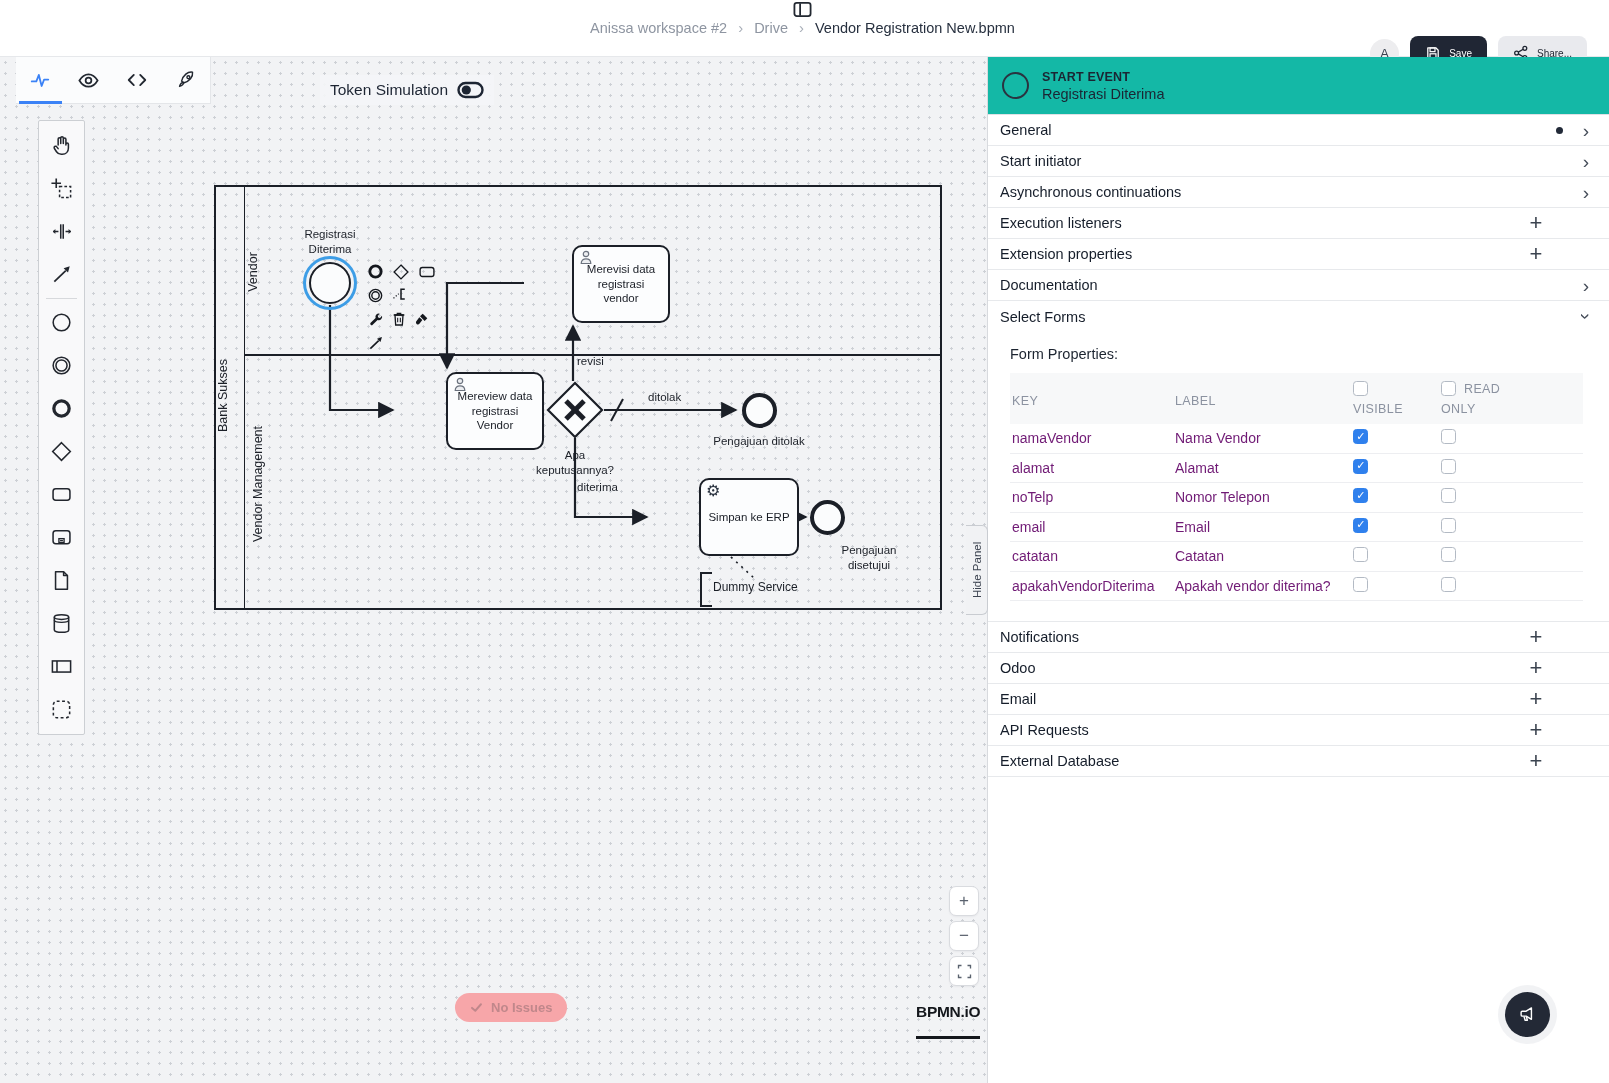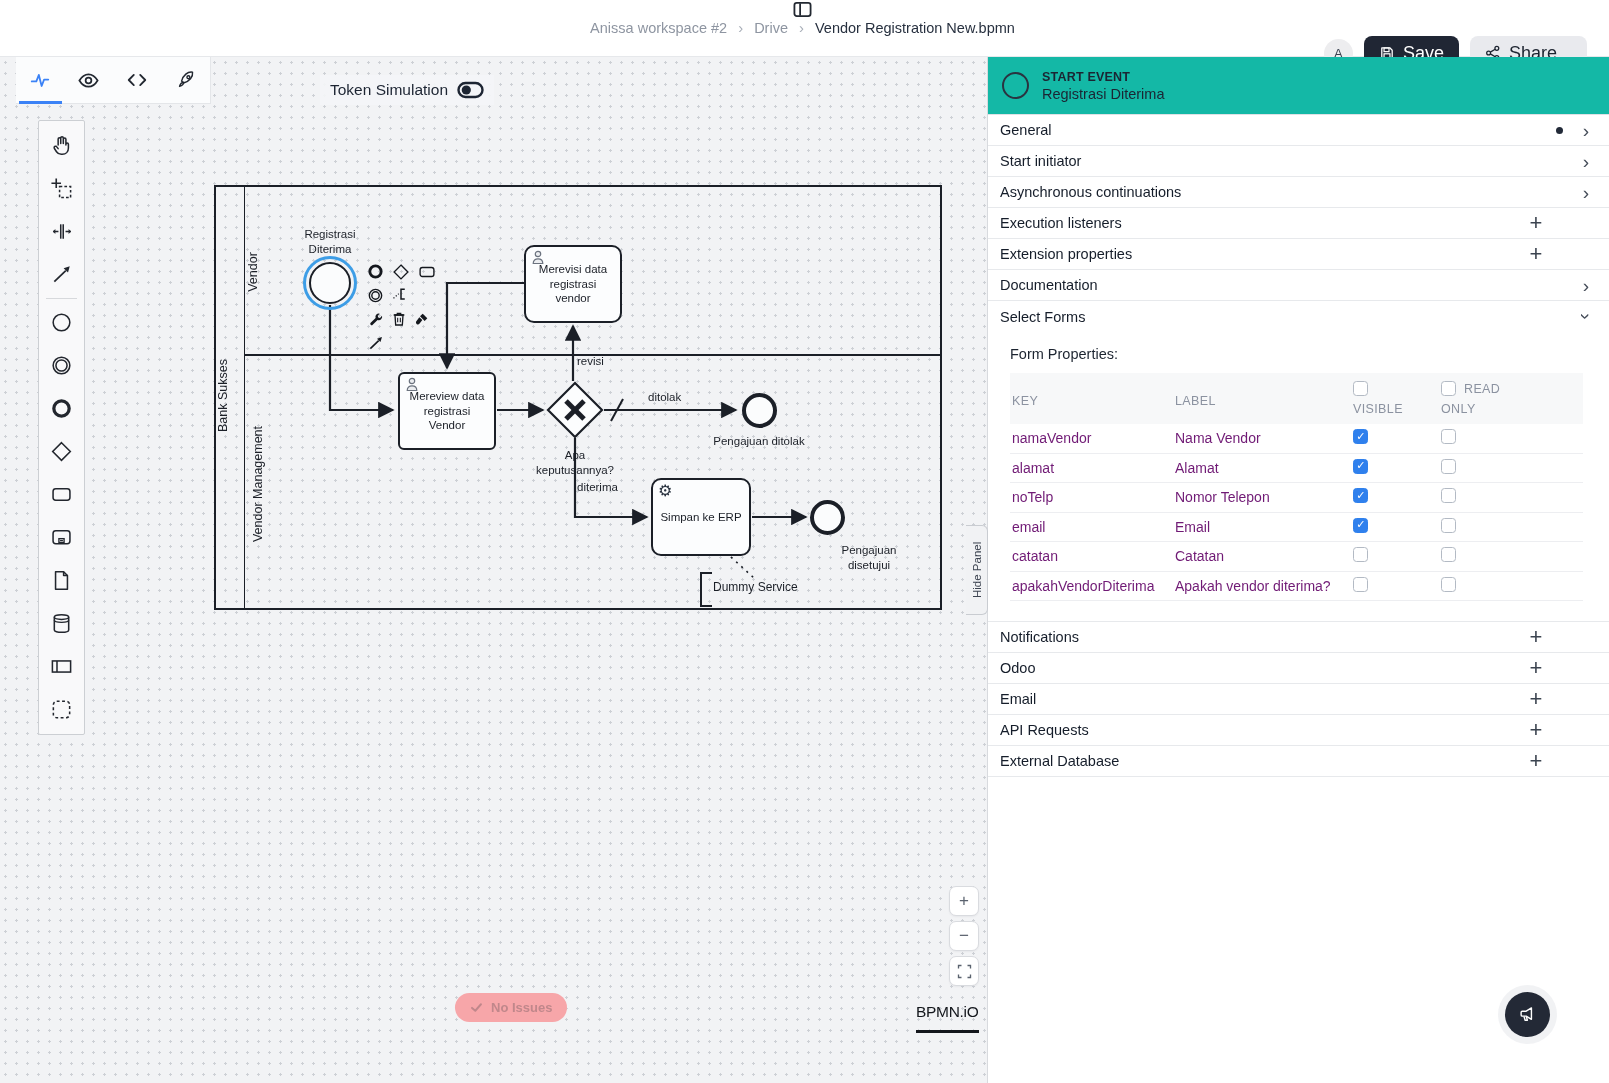--- a/index.html
+++ b/index.html
@@ -9,21 +9,21 @@
   .topbar { height:57px; display:flex; align-items:center; padding:0 22px 0 18px; border-bottom:1px solid #e6e8eb; background:#fff;flex-direction:column; }
   .tb-toggle { width:26px; height:26px; display:flex; align-items:center; justify-content:center; cursor:pointer; }
   .tb-divider { width:1px; height:22px; background:#e3e5e9; margin:0 14px 0 10px; }
   .breadcrumb { display:flex; align-items:center; font-size:14.5px; color:#8e95a1; }
   .crumb-wrap { display:flex; align-items:center; }
   .crumb-wrap:not(:last-child)::after { content:"›"; color:#a7adb7; margin:0 11px; font-size:15px; }
   .crumb { cursor:pointer; }
   .crumb-wrap.active .crumb { color:#27303f; }
   .tb-right { margin-left:auto; display:flex; align-items:center; gap:11px; }
   .avatar { width:29px; height:29px; border-radius:50%; background:#ededef; color:#3a4250; font-size:13px; display:flex; align-items:center; justify-content:center; cursor:pointer; }
-  .btn { display:flex; align-items:center; gap:8px; height:34px; padding:0 15px; border-radius:8px; font-size:18px; cursor:pointer; border:none; }
+  .btn { display:flex; align-items:center; gap:8px; height:34px; padding:0 15px; border-radius:8px; font-size:10px; cursor:pointer; border:none; }
   .btn-save { background:#202634; color:#fff; }
   .btn-share { background:#e9eaee; color:#1d2430; }
 
   
   .main { position:relative; height:1026px; }
 
   .canvas { position:absolute; left:0; top:0; width:988px; height:1026px; background-color:#f2f3f5;
     background-image:radial-gradient(circle,#cdd0d5 1.1px,transparent 1.3px); background-size:11px 11px; border-right:1px solid #d8dade; }
 
   
@@ -45,36 +45,36 @@
   .pool-band { position:absolute; left:0; top:0; bottom:0; width:29px; border-right:1.5px solid #1b1f27; cursor:pointer; }
   .rot-label { position:absolute; transform:rotate(-90deg); transform-origin:center; font-size:12.5px; color:#1b1f27; white-space:nowrap; }
   .lane-div { position:absolute; left:29px; right:0; top:167px; height:1.5px; background:#1b1f27; }
 
   .overlay { position:absolute; left:0; top:0; width:988px; height:1026px; pointer-events:none; }
 
   .sel-ring { position:absolute; left:303px; top:199px; width:54px; height:54px; border:3px solid #3d9de6; border-radius:50%; }
   .ev-start { position:absolute; left:309px; top:205px; width:42px; height:42px; border:2.5px solid #1b1f27; border-radius:50%; background:#fbfcfd; cursor:pointer; }
   .ev-end { position:absolute; width:35px; height:35px; border:4px solid #1b1f27; border-radius:50%; background:#fbfcfd; cursor:pointer; }
 
-  .task { position:absolute; border:2px solid #1b1f27; border-radius:10px; background:#fcfdfe; display:flex; align-items:center; justify-content:center; text-align:center; font-size:11.5px; line-height:1.3; color:#1b1f27; padding:4px 7px; cursor:pointer; }
+  .task { position:absolute; border:2px solid #1b1f27; border-radius:10px; background:#fcfdfe; display:flex; align-items:center; justify-content:center; text-align:center; font-size:11.5px; line-height:1.3; color:#1b1f27; padding:4px 7px; cursor:pointer;margin-left:48px; }
   .task-ico { position:absolute; left:5px; top:3px; }
   .gear { font-size:16px; color:#2a3340; line-height:1; }
 
   .dlabel { position:absolute; font-size:11.5px; line-height:1.3; color:#1b1f27; text-align:center; }
   .gateway { position:absolute; left:545px; top:323px; cursor:pointer; }
 
   
   .cpad { position:absolute; left:366px; top:205px; width:78px; }
   .cp { position:absolute; width:19px; height:19px; cursor:pointer; display:flex; align-items:center; justify-content:center; }
 
   
   .zoom-ctrls { position:absolute; left:949px; }
   .zbtn { width:30px; height:30px; background:#fff; border:1px solid #d9dbdf; border-radius:7px; color:#5a626e; font-size:17px; display:flex; align-items:center; justify-content:center; cursor:pointer; margin-bottom:5px; box-shadow:0 1px 2px rgba(20,25,35,.05); }
   .badge-issues { position:absolute; left:455px; top:936px; height:29px; padding:0 15px; border-radius:15px; background:#f7a6a9; color:#c0878b; font-size:13px; font-weight:700; display:flex; align-items:center; gap:8px; cursor:pointer; }
-  .bpmn-logo { position:absolute; left:916px; top:946px; font-size:15.5px; font-weight:400; letter-spacing:-.3px; color:#14171c; border-bottom:3px solid #14171c; padding-bottom:9px; cursor:pointer; }
+  .bpmn-logo { position:absolute; left:916px; top:946px; font-size:15.5px; font-weight:700; letter-spacing:-.3px; color:#14171c; border-bottom:3px solid #14171c; padding-bottom:15px; cursor:pointer; }
   .hide-tab { position:absolute; left:966px; top:468px; width:22px; height:90px; background:#f1f2f4; border:1px solid #c9ccd1; border-right:none; border-radius:6px 0 0 6px; display:flex; align-items:center; justify-content:center; writing-mode:vertical-rl; transform:rotate(180deg); font-size:11.5px; color:#3c4350; cursor:pointer; }
 
   
   .panel { position:absolute; left:988px; top:0; width:621px; height:1026px; background:#fff; overflow:hidden; }
   .panel-header { height:58px; background:#14b8a6; border-bottom:1px solid #dfe1e5; display:flex; align-items:center; padding:0 14px; gap:13px; }
   .pe-circle { width:27px; height:27px; border:2.2px solid #2a3340; border-radius:50%; background:transparent; flex:none; }
   .pe-type { font-size:12.5px; font-weight:700; color:#1b2533; letter-spacing:.2px; }
   .pe-name { font-size:14.5px; color:#1b2533; margin-top:2px; }
 
   .prow { height:31px; border-bottom:1px solid #e7e9ec; display:flex; align-items:center; padding:0 13px 0 12px; cursor:pointer; }
@@ -355,21 +355,21 @@
           </svg>
         </span>
       <span class="cp" style="left:0; top:71px;">
           <svg width="16" height="16" viewBox="0 0 24 24">
             <line x1="3.5" y1="20.5" x2="16" y2="8.5" stroke="#15181e" stroke-width="2.4"></line>
             <path d="M13.5 5.5 21 3l-2.3 7.5z" fill="#15181e"></path>
           </svg>
         </span>
     </div>
 
-    <div class="task" style="left:398px; top:315px; width:98px; height:78px;border-radius:6px;">
+    <div class="task" style="left:398px; top:315px; width:98px; height:78px;">
       <svg class="task-ico" width="16" height="15" viewBox="0 0 16 15">
           <circle cx="7" cy="4" r="2.7" fill="#eceef1" stroke="#6b727e" stroke-width="1.2"></circle>
           <path d="M2.2 13.5c0-3 2.1-4.7 4.8-4.7s4.8 1.7 4.8 4.7z" fill="#eceef1" stroke="#6b727e" stroke-width="1.2"></path>
         </svg>
       <span>Mereview data registrasi Vendor</span>
     </div>
     <div class="task" style="left:524px; top:188px; width:98px; height:78px;">
       <svg class="task-ico" width="16" height="15" viewBox="0 0 16 15">
           <circle cx="7" cy="4" r="2.7" fill="#eceef1" stroke="#6b727e" stroke-width="1.2"></circle>
           <path d="M2.2 13.5c0-3 2.1-4.7 4.8-4.7s4.8 1.7 4.8 4.7z" fill="#eceef1" stroke="#6b727e" stroke-width="1.2"></path>

